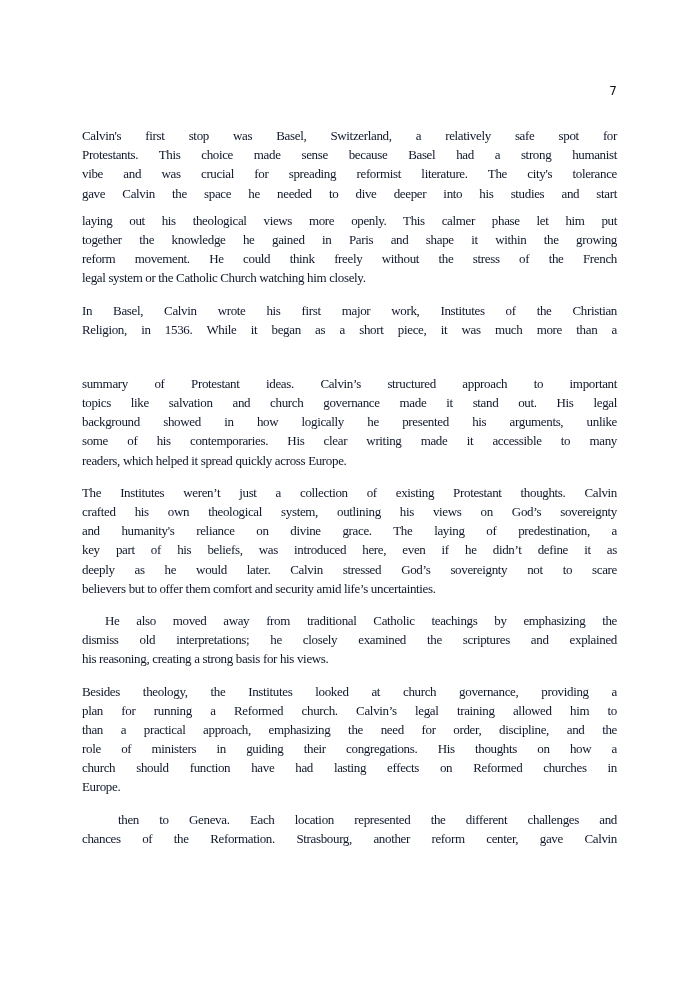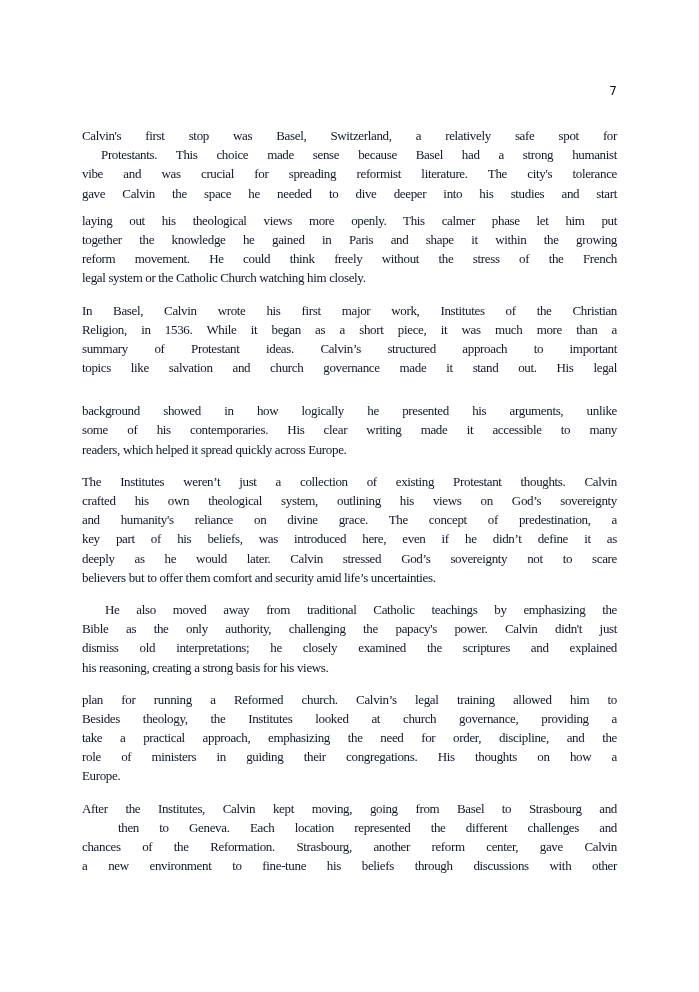--- a/index.html
+++ b/index.html
@@ -20,58 +20,56 @@
   .line.last { text-align-last: left; }
 </style>
 </head>
 <body>
 
 <div class="page">
   <div class="page-number">7</div>
   <div class="body-text" id="body-text">
       <div class="para">
         <span class="line" style="display: block; word-spacing: 11.8px;">Calvin's first stop was Basel, Switzerland, a relatively safe spot for</span>
-        <span class="line" style="display: block; word-spacing: 6.2px; margin-left: 19px;">Protestants. This choice made sense because Basel had a strong humanist</span>
+        <span class="line" style="display: block; word-spacing: 6.2px;">Protestants. This choice made sense because Basel had a strong humanist</span>
         <span class="line" style="display: block; word-spacing: 6.4px;">vibe and was crucial for spreading reformist literature. The city's tolerance</span>
         <span class="line" style="display: block; word-spacing: 5.23077px;">gave Calvin the space he needed to dive deeper into his studies and start</span>
         <span class="line" style="display: block; word-spacing: 5px; margin-top: 8px;">laying out his theological views more openly. This calmer phase let him put</span>
         <span class="line" style="display: block; word-spacing: 5.33333px;">together the knowledge he gained in Paris and shape it within the growing</span>
         <span class="line" style="display: block; word-spacing: 7px;">reform movement. He could think freely without the stress of the French</span>
         <span class="line last">legal system or the Catholic Church watching him closely.</span>
       </div>
       <div class="para">
         <span class="line" style="display: block; word-spacing: 9.63636px;">In Basel, Calvin wrote his first major work, Institutes of the Christian</span>
         <span class="line" style="display: block; word-spacing: 4.06667px;">Religion, in 1536. While it began as a short piece, it was much more than a</span>
-        <span class="line" style="display: block; word-spacing: 10px;">summary of Protestant ideas. Calvin’s structured approach to important</span>
+        <span class="line" style="display: block; word-spacing: 10px; margin-top: 35px;">summary of Protestant ideas. Calvin’s structured approach to important</span>
         <span class="line" style="display: block; word-spacing: 7.27273px;">topics like salvation and church governance made it stand out. His legal</span>
-        <span class="line" style="display: block; word-spacing: 8.77778px; margin-top: 24px;">background showed in how logically he presented his arguments, unlike</span>
+        <span class="line" style="display: block; word-spacing: 8.77778px;">background showed in how logically he presented his arguments, unlike</span>
         <span class="line" style="display: block; word-spacing: 6.45455px;">some of his contemporaries. His clear writing made it accessible to many</span>
         <span class="line last">readers, which helped it spread quickly across Europe.</span>
       </div>
       <div class="para">
         <span class="line" style="display: block; word-spacing: 4.9px;">The Institutes weren’t just a collection of existing Protestant thoughts. Calvin</span>
         <span class="line" style="display: block; word-spacing: 5.3px;">crafted his own theological system, outlining his views on God’s sovereignty</span>
-        <span class="line" style="display: block; word-spacing: 6.9px;">and humanity's reliance on divine grace. The concept of predestination, a</span>
+        <span class="line" style="display: block; word-spacing: 6.9px;">and humanity's reliance on divine grace. The laying of predestination, a</span>
         <span class="line" style="display: block; word-spacing: 5.64286px;">key part of his beliefs, was introduced here, even if he didn’t define it as</span>
         <span class="line" style="display: block; word-spacing: 7.27273px;">deeply as he would later. Calvin stressed God’s sovereignty not to scare</span>
         <span class="line last">believers but to offer them comfort and security amid life’s uncertainties.</span>
       </div>
       <div class="para">
         <span class="line" style="display: block; word-spacing: 5.2px; margin-left: 23px;">He also moved away from traditional Catholic teachings by emphasizing the</span>
-        <span class="line" style="display: block; word-spacing: 4.36364px;">Bible as the only authority, challenging the papacy's power. Calvin didn't just</span>
         <span class="line" style="display: block; word-spacing: 5.11111px;">dismiss old interpretations; he closely examined the scriptures and explained</span>
         <span class="line last">his reasoning, creating a strong basis for his views.</span>
       </div>
       <div class="para">
+        <span class="line" style="display: block; word-spacing: 7.66667px;">Besides theology, the Institutes looked at church governance, providing a</span>
         <span class="line" style="display: block; word-spacing: 6.27273px;">plan for running a Reformed church. Calvin’s legal training allowed him to</span>
-        <span class="line" style="display: block; word-spacing: 7.66667px;">Besides theology, the Institutes looked at church governance, providing a</span>
-        <span class="line" style="display: block; word-spacing: 4px;">take a practical approach, emphasizing the need for order, discipline, and the</span>
+        <span class="line" style="display: block; word-spacing: 4px;">than a practical approach, emphasizing the need for order, discipline, and the</span>
         <span class="line" style="display: block; word-spacing: 8.18182px;">role of ministers in guiding their congregations. His thoughts on how a</span>
+        <span class="line" style="display: block; word-spacing: 7.3px;">church should function have had lasting effects on Reformed churches in</span>
         <span class="line last">Europe.</span>
       </div>
       <div class="para">
-        <span class="line" style="display: block; word-spacing: 5.09091px;">After the Institutes, Calvin kept moving, going from Basel to Strasbourg and</span>
         <span class="line" style="display: block; word-spacing: 9.11111px; margin-left: 36px;">then to Geneva. Each location represented the different challenges and</span>
         <span class="line" style="display: block; word-spacing: 6px;">chances of the Reformation. Strasbourg, another reform center, gave Calvin</span>
-        <span class="line" style="display: block; word-spacing: 7px;">a new environment to fine-tune his beliefs through discussions with other</span>
       </div>
     </div>
 </div>
 
 </body></html>

